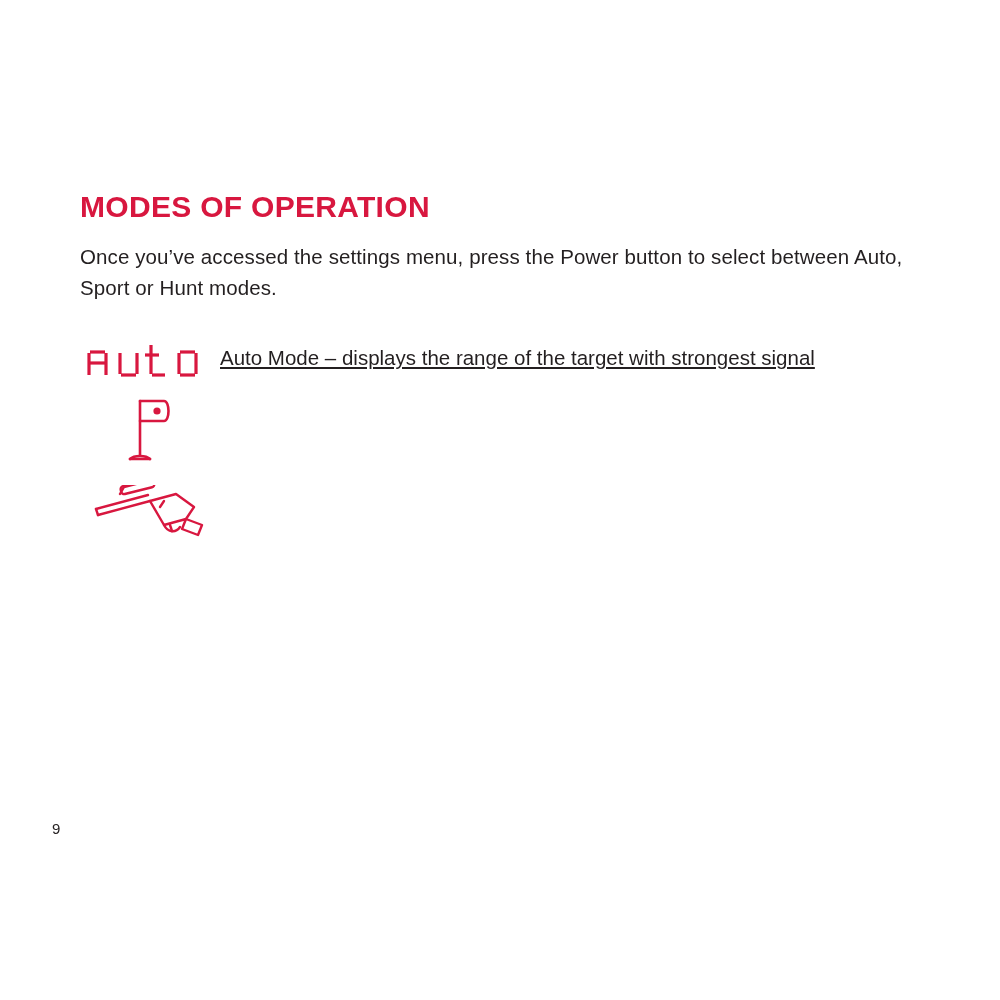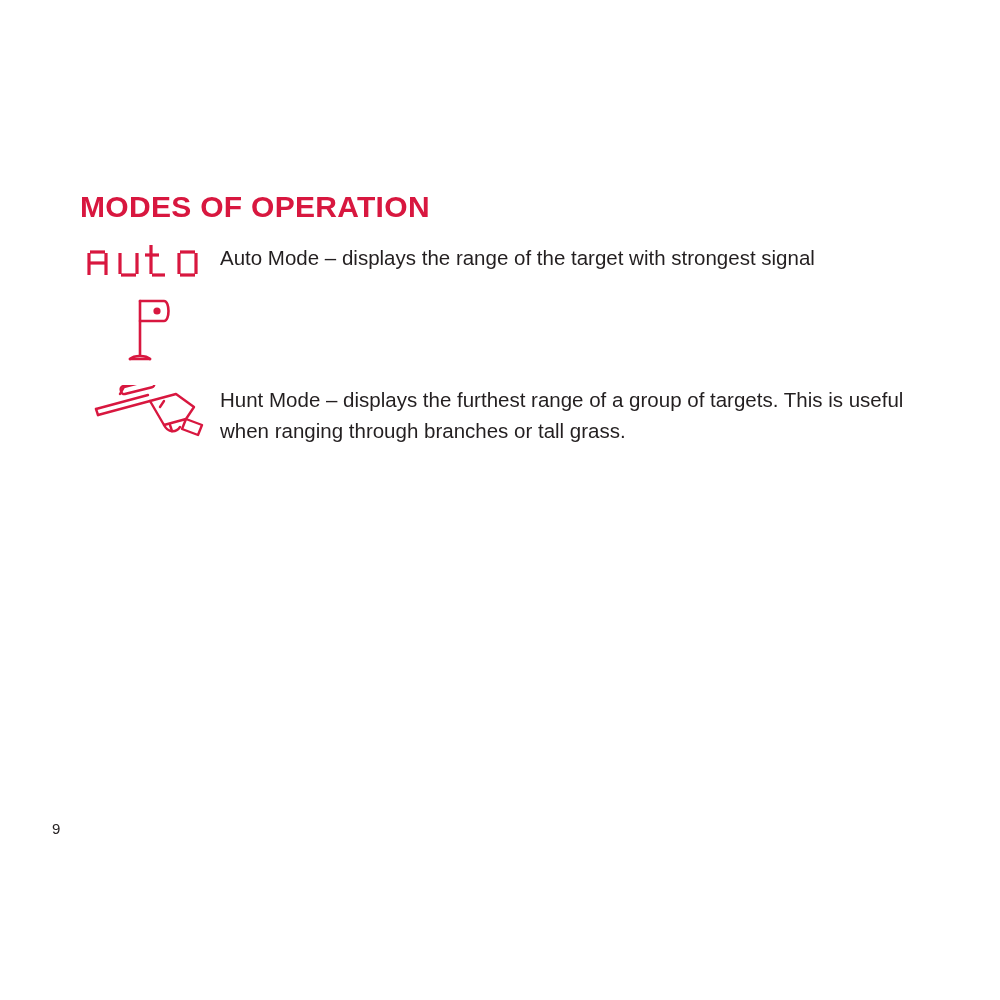--- a/index.html
+++ b/index.html
@@ -40,21 +40,22 @@
     margin-top: 0;
   }
   p.body-text {
     font-size: 20.5px;
     line-height: 1.52;
     margin: 0;
     color: #231f20;
     letter-spacing: 0.1px;
   }
   .mode-list {
-    margin-top: 12px;
+    margin-top: 38px;
+    text-decoration: underline;
   }
   .mode-row {
     display: flex;
     align-items: flex-start;
     margin-bottom: 16px;
   }
   .mode-icon {
     width: 140px;
     flex: 0 0 140px;
     display: flex;
@@ -86,20 +87,21 @@
 </style>
 </head>
 <body>
 
 <div class="page">
 
   <div class="content">
 
     <h1 class="section-title">MODES OF OPERATION</h1>
 
+    <p class="body-text">Once you’ve accessed the settings menu, press the Power button to select between Auto, Sport or Hunt modes.</p>
 
     <div class="mode-list">
 
       <div class="mode-row">
         <div class="mode-icon">
           <svg class="seg-svg" width="130" height="34" viewBox="0 0 130 34" aria-hidden="true">
             <g fill="none" stroke="#d8173f" stroke-width="3.2" stroke-linecap="butt">
 
               <path d="M4 10 L4 32"></path>
               <path d="M5 9 L20 9"></path>
@@ -154,21 +156,20 @@
 
               <path d="M74 40 C78 48 86 48 90 42"></path>
               <path d="M80 40 L82 46"></path>
 
               <path d="M96 34 L112 40 L108 50 L92 44 Z"></path>
 
               <path d="M70 22 L74 16"></path>
             </g>
           </svg>
         </div>
-        <div class="mode-desc">Hunt Mode – displays the furthest range of a group of targets. This is useful when ranging through branches or tall grass.</div>
       </div>
 
     </div>
 
 
   </div>
 
   <div class="page-number">9</div>
 
 </div>

